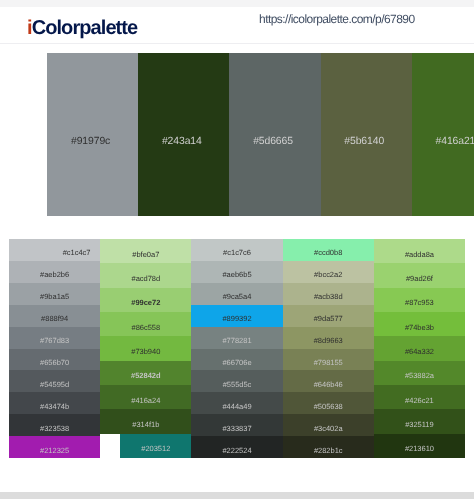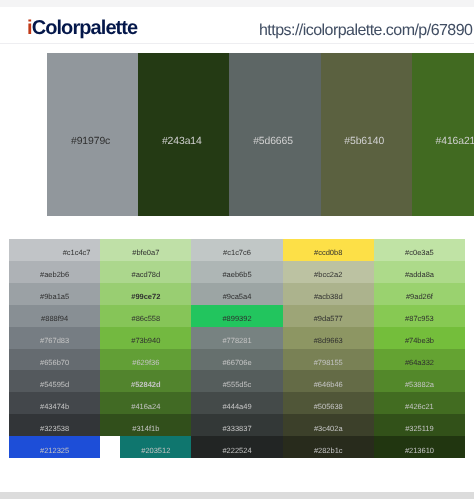--- a/index.html
+++ b/index.html
@@ -40,22 +40,22 @@
     font-size: 20px;
     line-height: 20px;
     font-weight: bold;
     letter-spacing: -0.92px;
   }
   .logo .i { color: #c03a18; }
   .logo .rest { color: #04174a; }
   .url {
     will-change: opacity;
     position: absolute;
-    left: 259px; top: 18px;
-    font-size: 16px;
+    left: 259px; top: 6px;
+    font-size: 12px;
     line-height: 12px;
     color: #414e63;
     letter-spacing: -0.54px;
   }
   .header-rule {
     position: absolute;
     left: 0; top: 43px;
     width: 474px; height: 1px;
     background: #eeeef1;
   }
@@ -161,43 +161,40 @@
       </div>
       <div class="gcell" style="background: rgb(84, 89, 93);">
         <span style="color: rgb(196, 196, 196);">#54595d</span>
       </div>
       <div class="gcell" style="background: rgb(67, 71, 75);">
         <span style="color: rgb(196, 196, 196);">#43474b</span>
       </div>
       <div class="gcell" style="background: rgb(50, 53, 56);">
         <span style="color: rgb(196, 196, 196);">#323538</span>
       </div>
-      <div class="gcell" style="background: #1d4ed8;">
+      <div class="gcell" style="background: #a21caf;">
         <span style="color: rgb(196, 196, 196);">#212325</span>
       </div>
     </div>
     <div class="gcol">
       <div class="gcell" style="background: rgb(191, 224, 167);">
         <span style="color: rgb(47, 47, 47);">#bfe0a7</span>
       </div>
       <div class="gcell" style="background: rgb(172, 215, 141);">
         <span style="color: rgb(47, 47, 47);">#acd78d</span>
       </div>
       <div class="gcell" style="background: rgb(153, 206, 114); font-weight: bold;">
         <span style="color: rgb(47, 47, 47);">#99ce72</span>
       </div>
       <div class="gcell" style="background: rgb(134, 197, 88);">
         <span style="color: rgb(47, 47, 47);">#86c558</span>
       </div>
       <div class="gcell" style="background: rgb(115, 185, 64);">
         <span style="color: rgb(47, 47, 47);">#73b940</span>
       </div>
-      <div class="gcell" style="background: rgb(98, 159, 54);">
-        <span style="color: rgb(196, 196, 196);">#629f36</span>
-      </div>
       <div class="gcell" style="background: rgb(82, 132, 45);">
         <span style="color: rgb(196, 196, 196); font-weight: bold;">#52842d</span>
       </div>
       <div class="gcell" style="background: rgb(65, 106, 36);">
         <span style="color: rgb(196, 196, 196);">#416a24</span>
       </div>
       <div class="gcell" style="background: rgb(49, 79, 27);">
         <span style="color: rgb(196, 196, 196);">#314f1b</span>
       </div>
       <div class="gcell" style="background: #0f766e; margin-left: 20px;">
@@ -207,21 +204,21 @@
     <div class="gcol">
       <div class="gcell" style="background: rgb(193, 199, 198);">
         <span style="color: rgb(47, 47, 47);">#c1c7c6</span>
       </div>
       <div class="gcell" style="background: rgb(174, 182, 181);">
         <span style="color: rgb(47, 47, 47);">#aeb6b5</span>
       </div>
       <div class="gcell" style="background: rgb(156, 165, 164);">
         <span style="color: rgb(47, 47, 47);">#9ca5a4</span>
       </div>
-      <div class="gcell" style="background: #22c55e;">
+      <div class="gcell" style="background: #0ea5e9;">
         <span style="color: rgb(47, 47, 47);">#899392</span>
       </div>
       <div class="gcell" style="background: rgb(119, 130, 129);">
         <span style="color: rgb(196, 196, 196);">#778281</span>
       </div>
       <div class="gcell" style="background: rgb(102, 112, 110);">
         <span style="color: rgb(196, 196, 196);">#66706e</span>
       </div>
       <div class="gcell" style="background: rgb(85, 93, 92);">
         <span style="color: rgb(196, 196, 196);">#555d5c</span>
@@ -230,21 +227,21 @@
         <span style="color: rgb(196, 196, 196);">#444a49</span>
       </div>
       <div class="gcell" style="background: rgb(51, 56, 55);">
         <span style="color: rgb(196, 196, 196);">#333837</span>
       </div>
       <div class="gcell" style="background: rgb(34, 37, 36);">
         <span style="color: rgb(196, 196, 196);">#222524</span>
       </div>
     </div>
     <div class="gcol">
-      <div class="gcell" style="background: #fde047;">
+      <div class="gcell" style="background: #86efac;">
         <span style="color: rgb(47, 47, 47);">#ccd0b8</span>
       </div>
       <div class="gcell" style="background: rgb(188, 194, 162);">
         <span style="color: rgb(47, 47, 47);">#bcc2a2</span>
       </div>
       <div class="gcell" style="background: rgb(172, 179, 141);">
         <span style="color: rgb(47, 47, 47);">#acb38d</span>
       </div>
       <div class="gcell" style="background: rgb(157, 165, 119);">
         <span style="color: rgb(47, 47, 47);">#9da577</span>
@@ -262,23 +259,20 @@
         <span style="color: rgb(196, 196, 196);">#505638</span>
       </div>
       <div class="gcell" style="background: rgb(60, 64, 42);">
         <span style="color: rgb(196, 196, 196);">#3c402a</span>
       </div>
       <div class="gcell" style="background: rgb(40, 43, 28);">
         <span style="color: rgb(196, 196, 196);">#282b1c</span>
       </div>
     </div>
     <div class="gcol">
-      <div class="gcell" style="background: rgb(192, 227, 165);">
-        <span style="color: rgb(47, 47, 47);">#c0e3a5</span>
-      </div>
       <div class="gcell" style="background: rgb(173, 218, 138);">
         <span style="color: rgb(47, 47, 47);">#adda8a</span>
       </div>
       <div class="gcell" style="background: rgb(154, 210, 111);">
         <span style="color: rgb(47, 47, 47);">#9ad26f</span>
       </div>
       <div class="gcell" style="background: rgb(135, 201, 83);">
         <span style="color: rgb(47, 47, 47);">#87c953</span>
       </div>
       <div class="gcell" style="background: rgb(116, 190, 59);">

